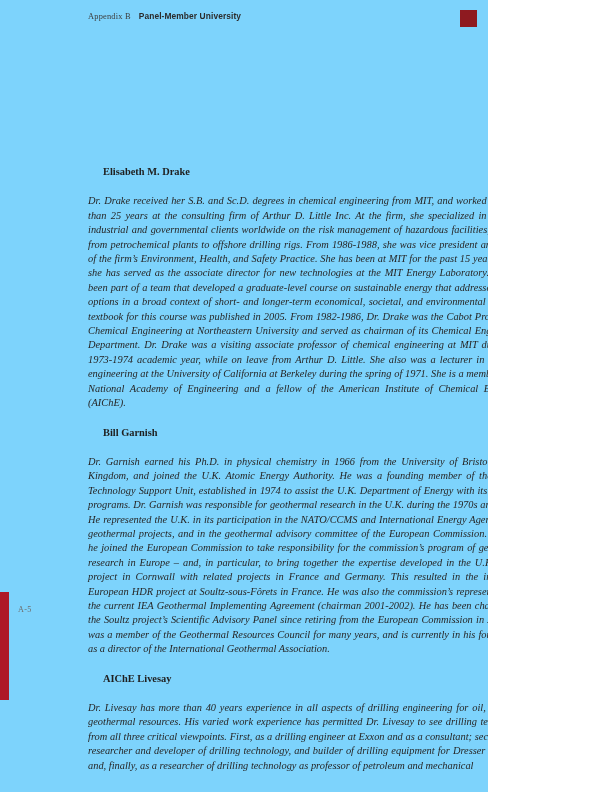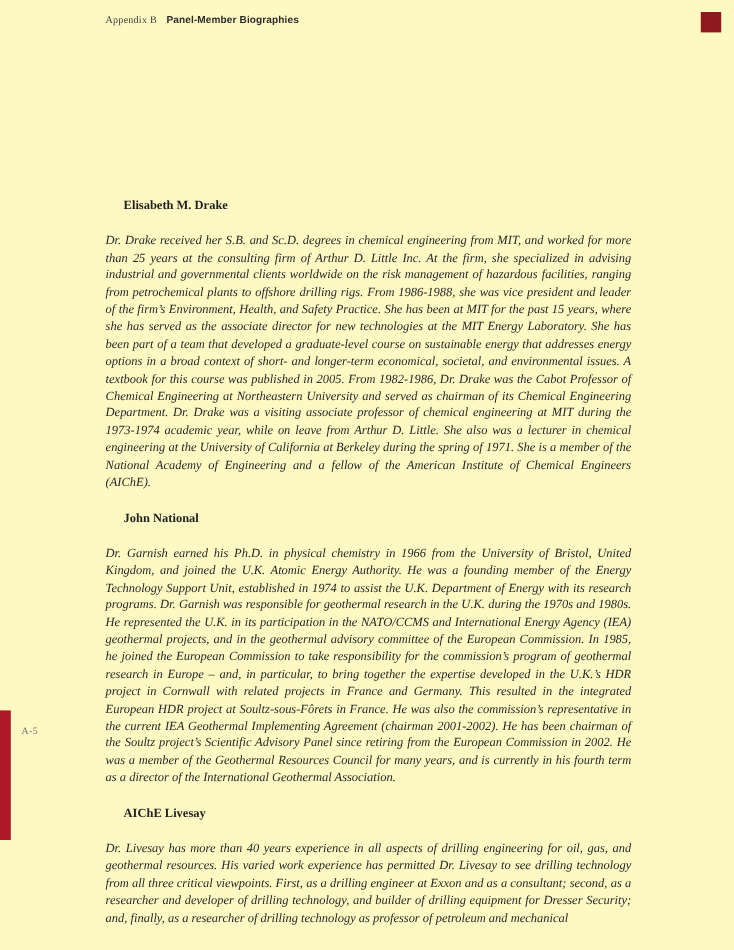--- a/index.html
+++ b/index.html
@@ -2,23 +2,23 @@
 <html><head>
 <meta charset="utf-8">
 <style>
   html, body {
     margin: 0;
     padding: 0;
     background: #ffffff;
   }
   .page {
     position: relative;
-    width: 612px;
+    width: 488px;
     height: 792px;
-    background: #fef9c3;
+    background: #7dd3fc;
     overflow: hidden;
     font-family: "Liberation Serif", serif;
     color: #262626;
   }
   
   .running-header {
     position: absolute;
     top: 11px;
     left: 88px;
     display: flex;
@@ -89,38 +89,38 @@
     font-style: italic;
   }
 </style>
 </head>
 <body>
 
 <div class="page">
 
   <div class="running-header">
     <span class="appendix-label">Appendix B</span>
-    <span class="header-title">Panel-Member Biographies</span>
+    <span class="header-title">Panel-Member University</span>
   </div>
 
   <div class="corner-square" style="background: rgb(142, 26, 32);"></div>
 
   <div class="margin-bar" style="background: rgb(174, 24, 39);"></div>
 
   <div class="page-number">A-5</div>
 
   <main class="content">
 
     <section class="bio-section">
       <h3 class="bio-name">Elisabeth M. Drake</h3>
       <p class="bio-text">Dr. Drake received her S.B. and Sc.D. degrees in chemical engineering from MIT, and worked for more than 25 years at the consulting firm of Arthur D. Little Inc. At the firm, she specialized in advising industrial and governmental clients worldwide on the risk management of hazardous facilities, ranging from petrochemical plants to offshore drilling rigs. From 1986-1988, she was vice president and leader of the firm’s Environment, Health, and Safety Practice. She has been at MIT for the past 15 years, where she has served as the associate director for new technologies at the MIT Energy Laboratory. She has been part of a team that developed a graduate-level course on sustainable energy that addresses energy options in a broad context of short- and longer-term economical, societal, and environmental issues. A textbook for this course was published in 2005. From 1982-1986, Dr. Drake was the Cabot Professor of Chemical Engineering at Northeastern University and served as chairman of its Chemical Engineering Department. Dr. Drake was a visiting associate professor of chemical engineering at MIT during the 1973-1974 academic year, while on leave from Arthur D. Little. She also was a lecturer in chemical engineering at the University of California at Berkeley during the spring of 1971. She is a member of the National Academy of Engineering and a fellow of the American Institute of Chemical Engineers (AIChE).</p>
     </section>
 
     <section class="bio-section">
-      <h3 class="bio-name">John National</h3>
+      <h3 class="bio-name">Bill Garnish</h3>
       <p class="bio-text">Dr. Garnish earned his Ph.D. in physical chemistry in 1966 from the University of Bristol, United Kingdom, and joined the U.K. Atomic Energy Authority. He was a founding member of the Energy Technology Support Unit, established in 1974 to assist the U.K. Department of Energy with its research programs. Dr. Garnish was responsible for geothermal research in the U.K. during the 1970s and 1980s. He represented the U.K. in its participation in the NATO/CCMS and International Energy Agency (IEA) geothermal projects, and in the geothermal advisory committee of the European Commission. In 1985, he joined the European Commission to take responsibility for the commission’s program of geothermal research in Europe – and, in particular, to bring together the expertise developed in the U.K.’s HDR project in Cornwall with related projects in France and Germany. This resulted in the integrated European HDR project at Soultz-sous-Fôrets in France. He was also the commission’s representative in the current IEA Geothermal Implementing Agreement (chairman 2001-2002). He has been chairman of the Soultz project’s Scientific Advisory Panel since retiring from the European Commission in 2002. He was a member of the Geothermal Resources Council for many years, and is currently in his fourth term as a director of the International Geothermal Association.</p>
     </section>
 
     <section class="bio-section">
       <h3 class="bio-name">AIChE Livesay</h3>
       <p class="bio-text">Dr. Livesay has more than 40 years experience in all aspects of drilling engineering for oil, gas, and geothermal resources. His varied work experience has permitted Dr. Livesay to see drilling technology from all three critical viewpoints. First, as a drilling engineer at Exxon and as a consultant; second, as a researcher and developer of drilling technology, and builder of drilling equipment for Dresser Security; and, finally, as a researcher of drilling technology as professor of petroleum and mechanical</p>
     </section>
 
   </main>
 </div>

